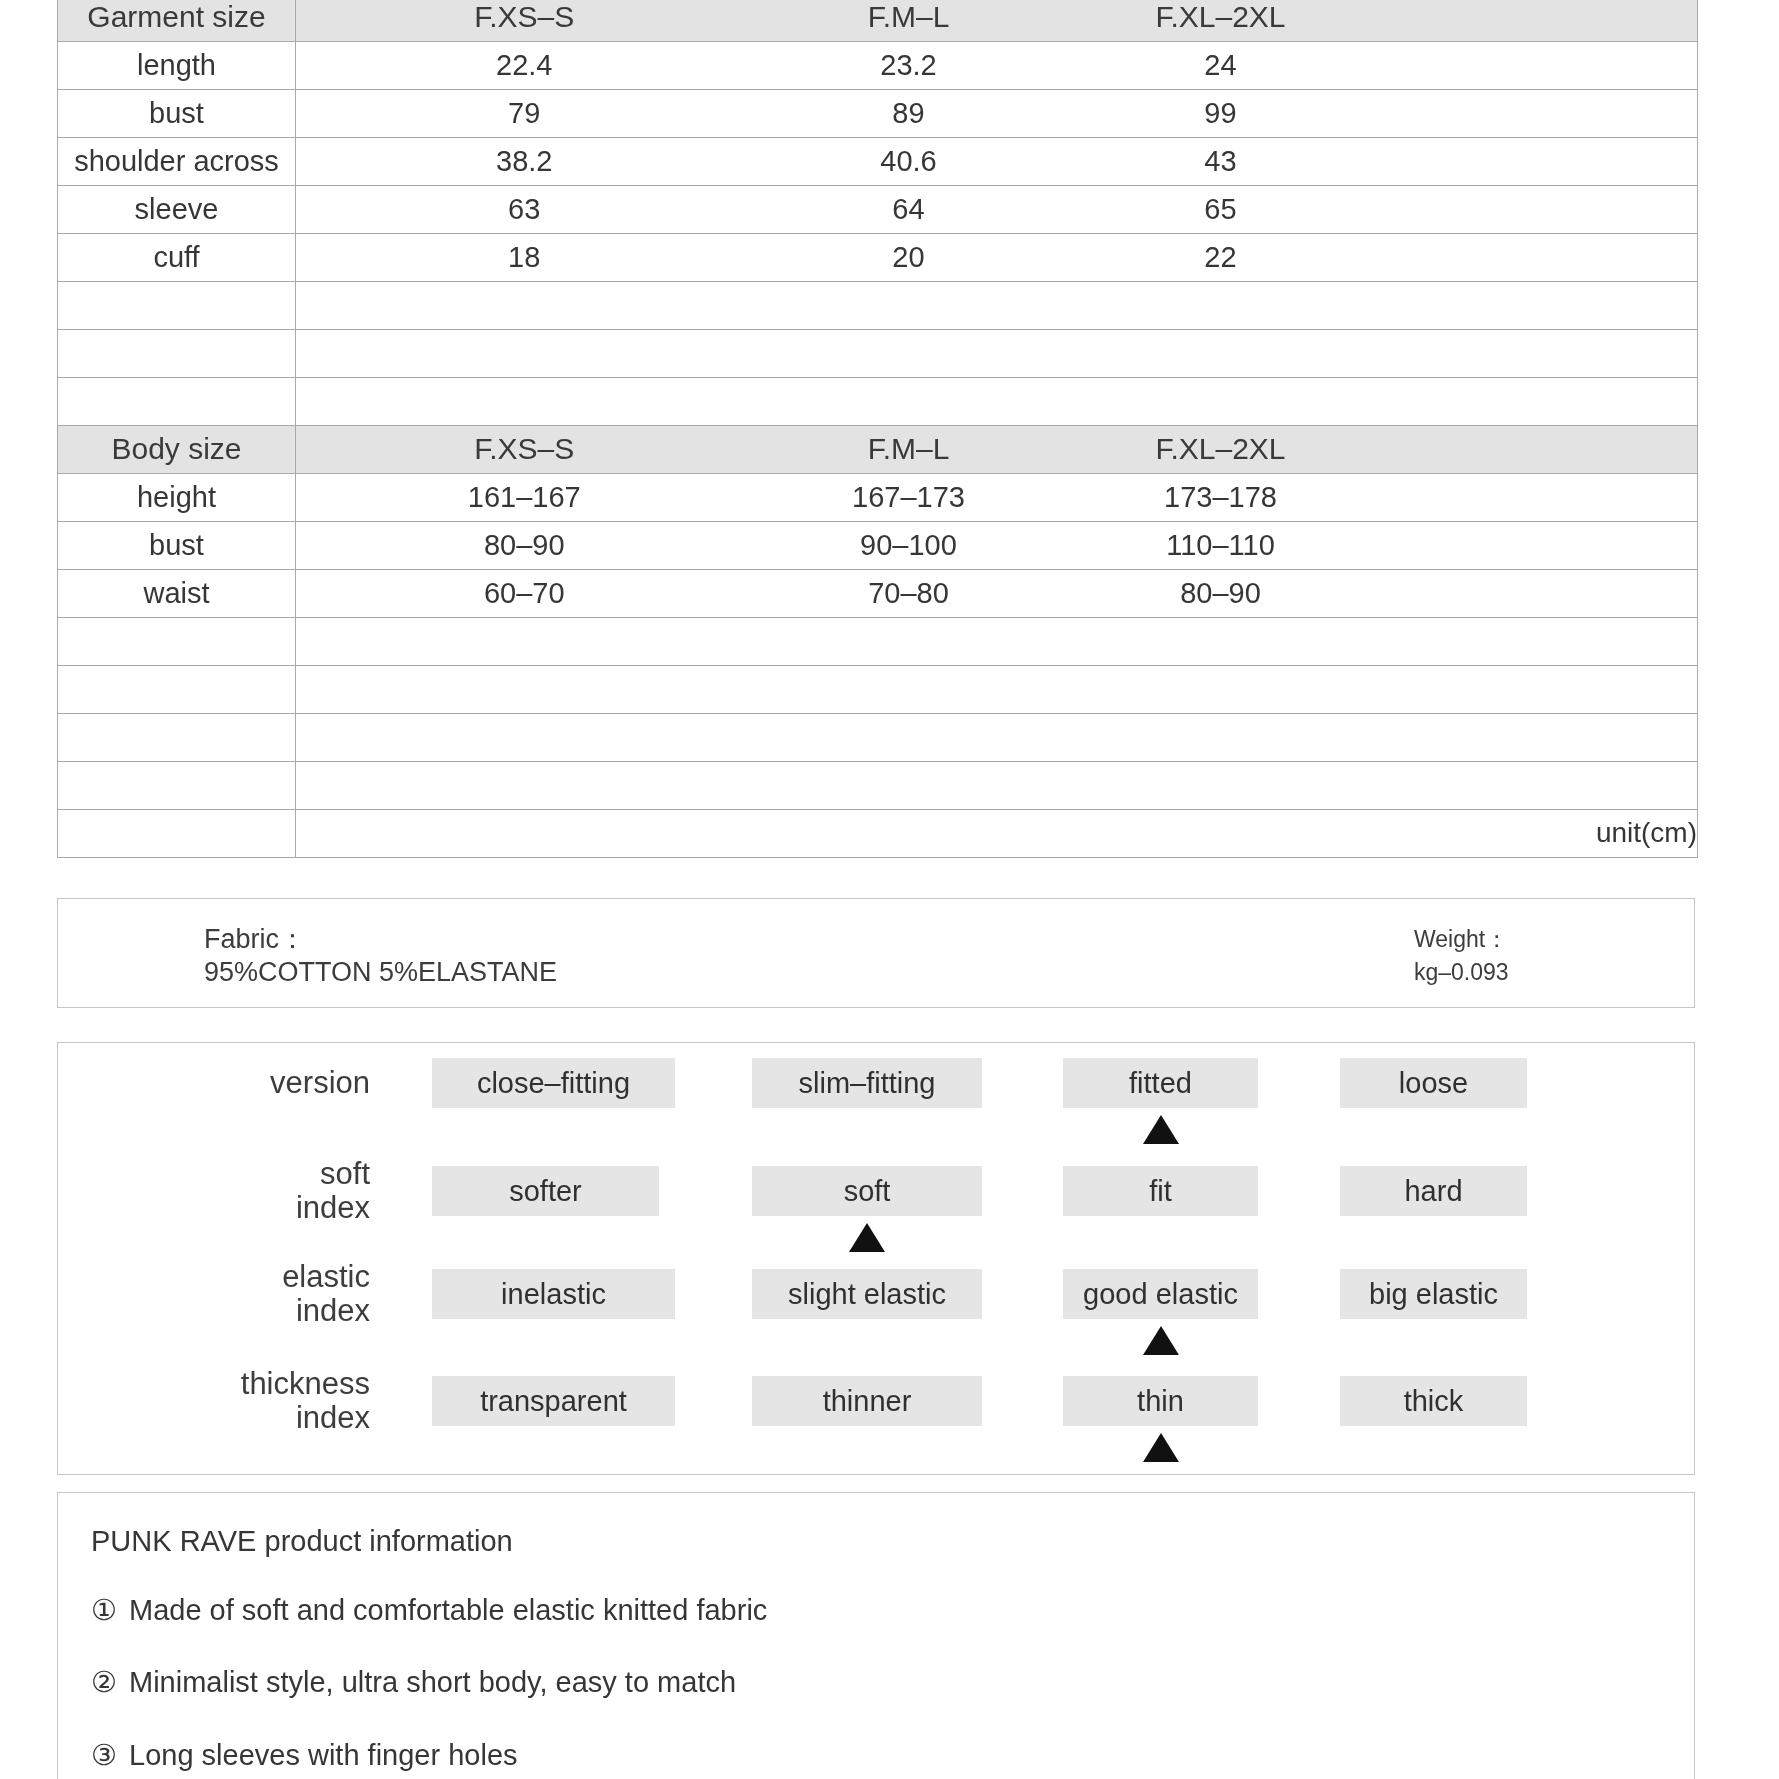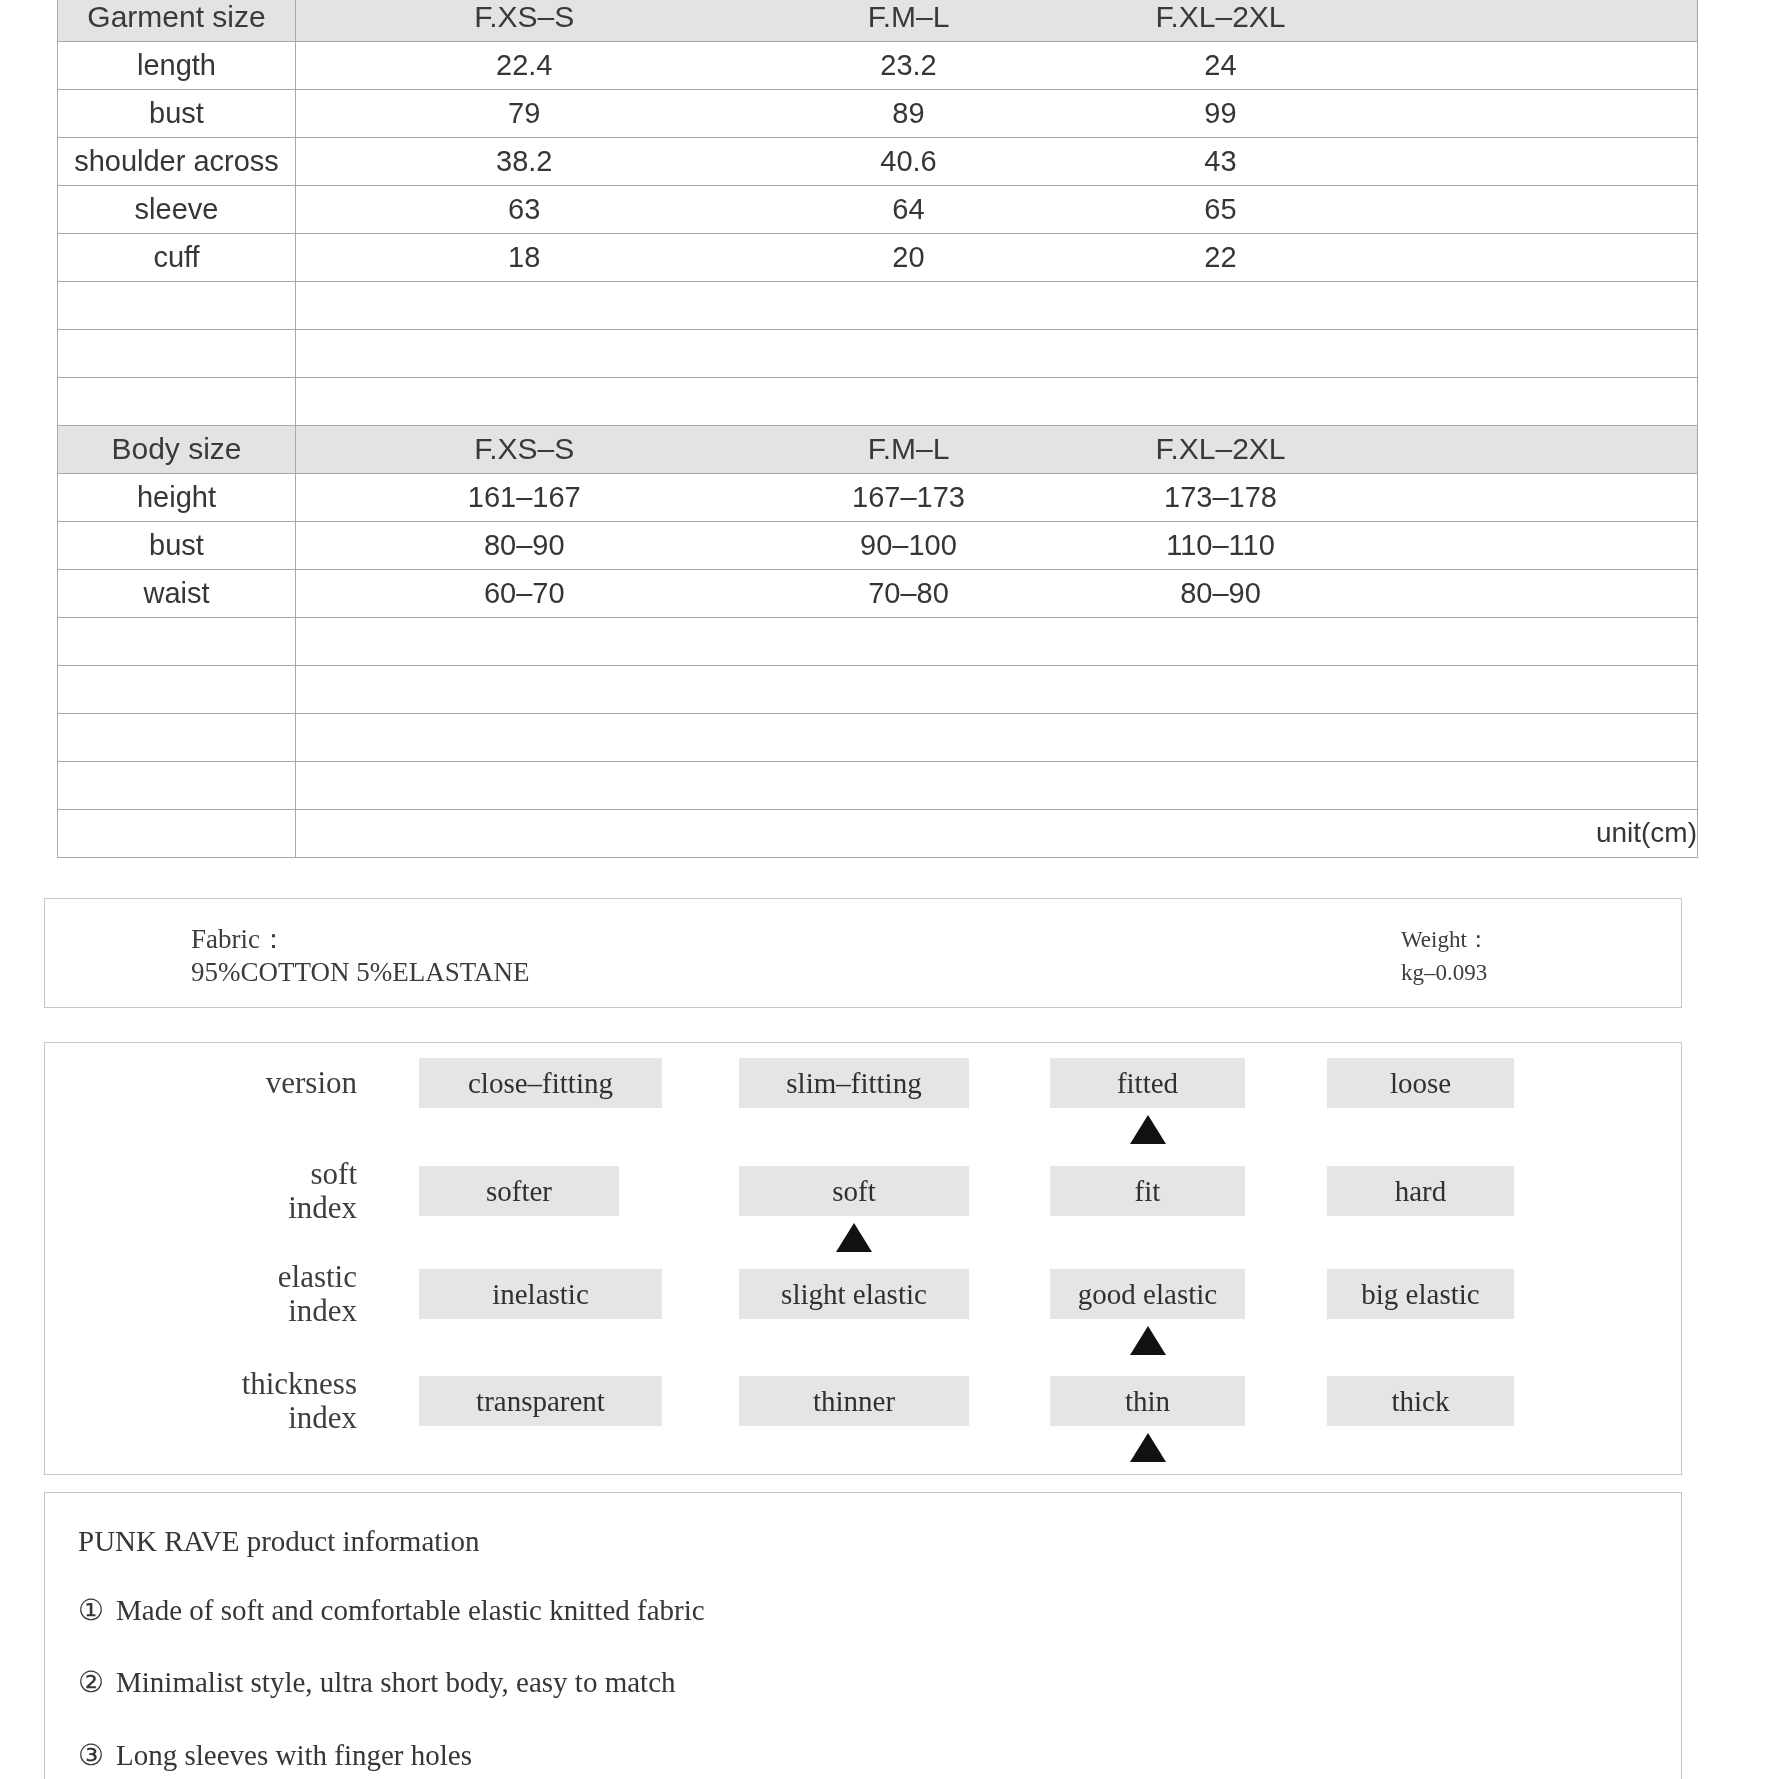--- a/index.html
+++ b/index.html
@@ -20,21 +20,21 @@
   table.size-table td{
     padding:0;border-bottom:1px solid #a9a9a9;
     white-space:nowrap;overflow:visible;
   }
   td.label-col{border-right:1px solid #a9a9a9;text-align:center;}
   td.v1{text-align:center;padding-left:146px;}
   td.v2,td.v3{text-align:center;}
   tr.hdr td{background:#e3e3e3;color:#3a3a3a;font-size:30px;}
   td.unit-cell{text-align:right;padding-right:8px;font-size:28px;}
   
-  .panel{position:absolute;left:44px;width:1636px;border:1px solid #c6c6c6;background:#fff;font-family:Liberation Serif, serif;}
+  .panel{position:absolute;left:57px;width:1636px;border:1px solid #c6c6c6;background:#fff;}
   
   .fabric-panel{top:898px;height:108px;}
   .fabric-block{position:absolute;left:146px;top:24px;font-size:27px;line-height:33px;color:#3c3c3c;}
   .weight-block{position:absolute;left:1356px;top:24px;font-size:23px;line-height:33px;color:#3c3c3c;}
   
   .index-panel{top:1042px;height:431px;}
   .idx-row{position:absolute;left:0;width:100%;height:92px;}
   .idx-label{
     position:absolute;left:0;top:0;width:312px;height:50px;
     display:flex;flex-direction:column;justify-content:center;
@@ -230,21 +230,21 @@
     <div class="idx-cell" style="left:1282px;width:187px;">
       <div class="chip">loose</div>
     </div>
   </div>
 
   <div class="idx-row" style="top:123px;">
     <div class="idx-label">
       <span>soft</span>
       <span>index</span>
     </div>
-    <div class="idx-cell" style="left:374px;width:200px;">
+    <div class="idx-cell" style="left:374px;width:227px;">
       <div class="chip">softer</div>
     </div>
     <div class="idx-cell" style="left:694px;width:230px;">
       <div class="chip">soft</div>
       <div class="tri"></div>
     </div>
     <div class="idx-cell" style="left:1005px;width:195px;">
       <div class="chip">fit</div>
     </div>
     <div class="idx-cell" style="left:1282px;width:187px;">

